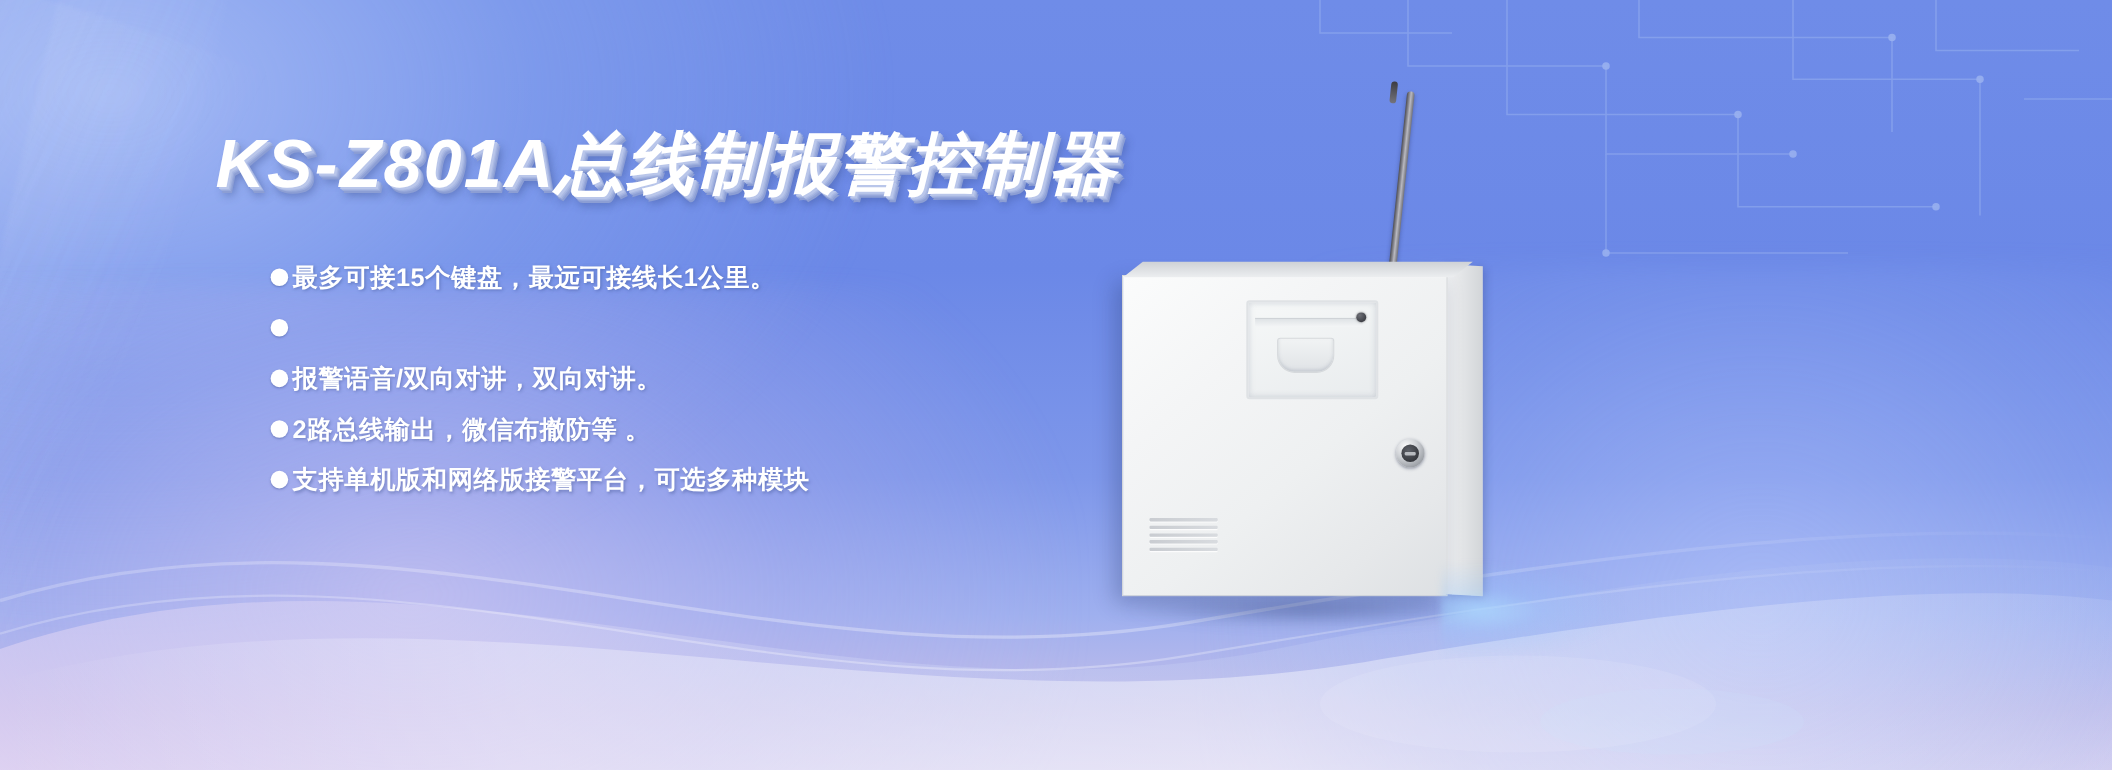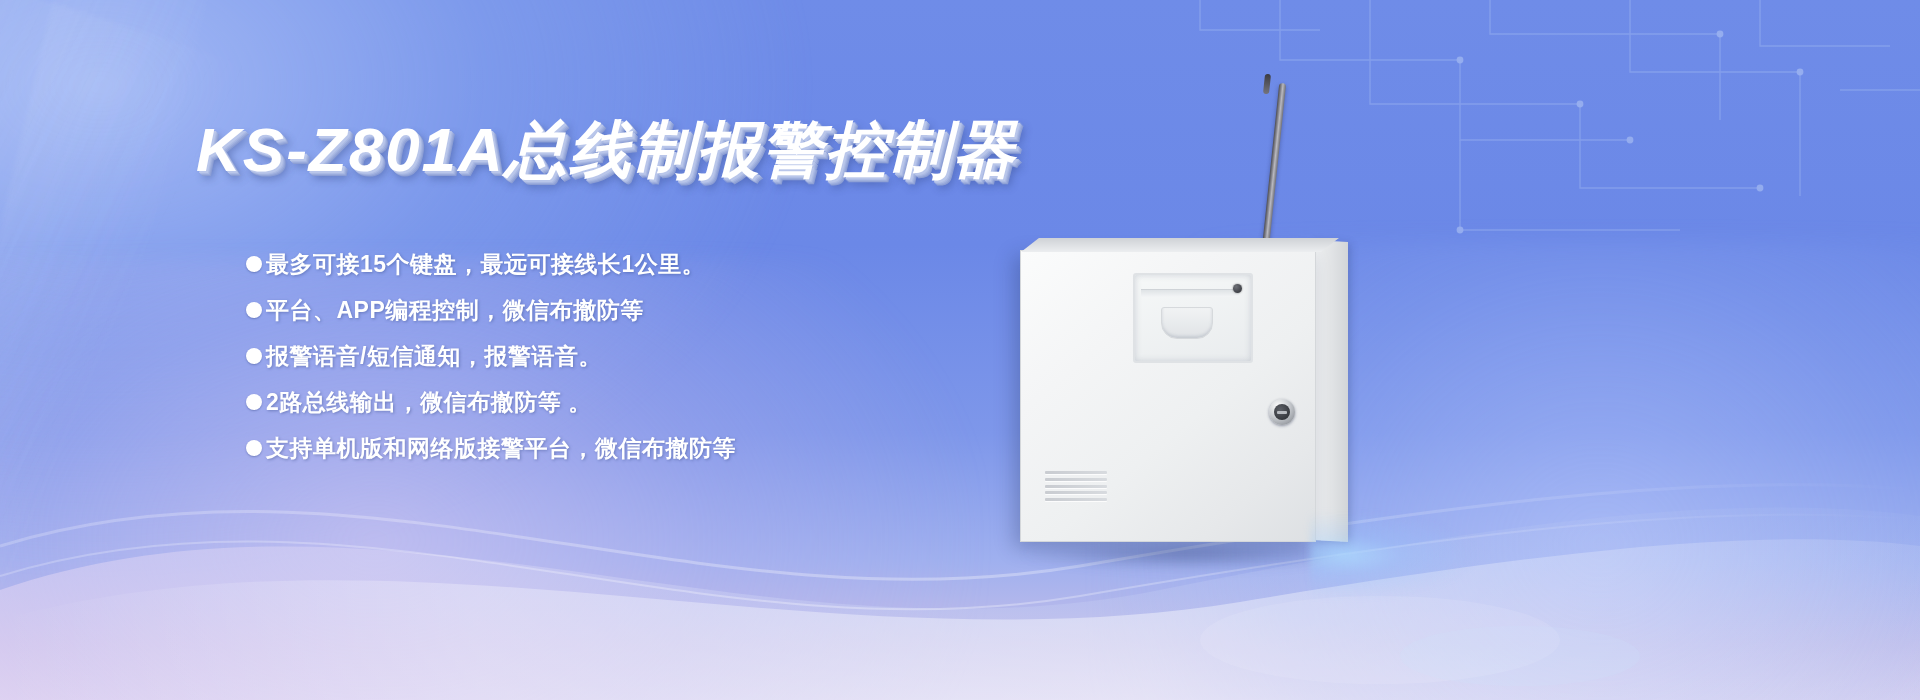--- a/index.html
+++ b/index.html
@@ -97,21 +97,20 @@
   
   .features{
     position:absolute; left:246px; top:236px;
     width:700px;
   }
   .feature{
     display:flex;
     align-items:flex-start;
     margin-bottom:14px;
     height:32px;
-    margin-top:12px;
   }
   .bullet-dot{
     flex:0 0 auto;
     width:16px; height:16px;
     border-radius:50%;
     background:#ffffff;
     margin-top:8px;
     margin-right:4px;
     box-shadow:0 1px 2px rgba(30,50,110,.35);
   }
@@ -337,33 +336,32 @@
     <div class="title">KS-Z801A总线制报警控制器</div>
   </div>
 
   <div class="features">
     <div class="feature">
       <span class="bullet-dot"></span>
       <span class="feature-text">最多可接15个键盘，最远可接线长1公里。</span>
     </div>
     <div class="feature">
       <span class="bullet-dot"></span>
-      <span class="feature-text">平台、APP编程控制，微信布撤防等</span>
-    </div>
-    <div class="feature">
-      <span class="bullet-dot"></span>
-      <span class="feature-text">报警语音/短信通知，报警语音。</span>
+    </div>
+    <div class="feature">
+      <span class="bullet-dot"></span>
+      <span class="feature-text">报警语音/双向对讲，双向对讲。</span>
     </div>
     <div class="feature">
       <span class="bullet-dot"></span>
       <span class="feature-text">2路总线输出，微信布撤防等 。</span>
     </div>
     <div class="feature">
       <span class="bullet-dot"></span>
-      <span class="feature-text">支持单机版和网络版接警平台，微信布撤防等</span>
+      <span class="feature-text">支持单机版和网络版接警平台，可选多种模块</span>
     </div>
   </div>
 
   <div class="device">
     <div class="antenna-tip"></div>
     <div class="antenna"></div>
 
     <div class="cabinet">
       <div class="cab-shadow"></div>
       <div class="cab-side"></div>

